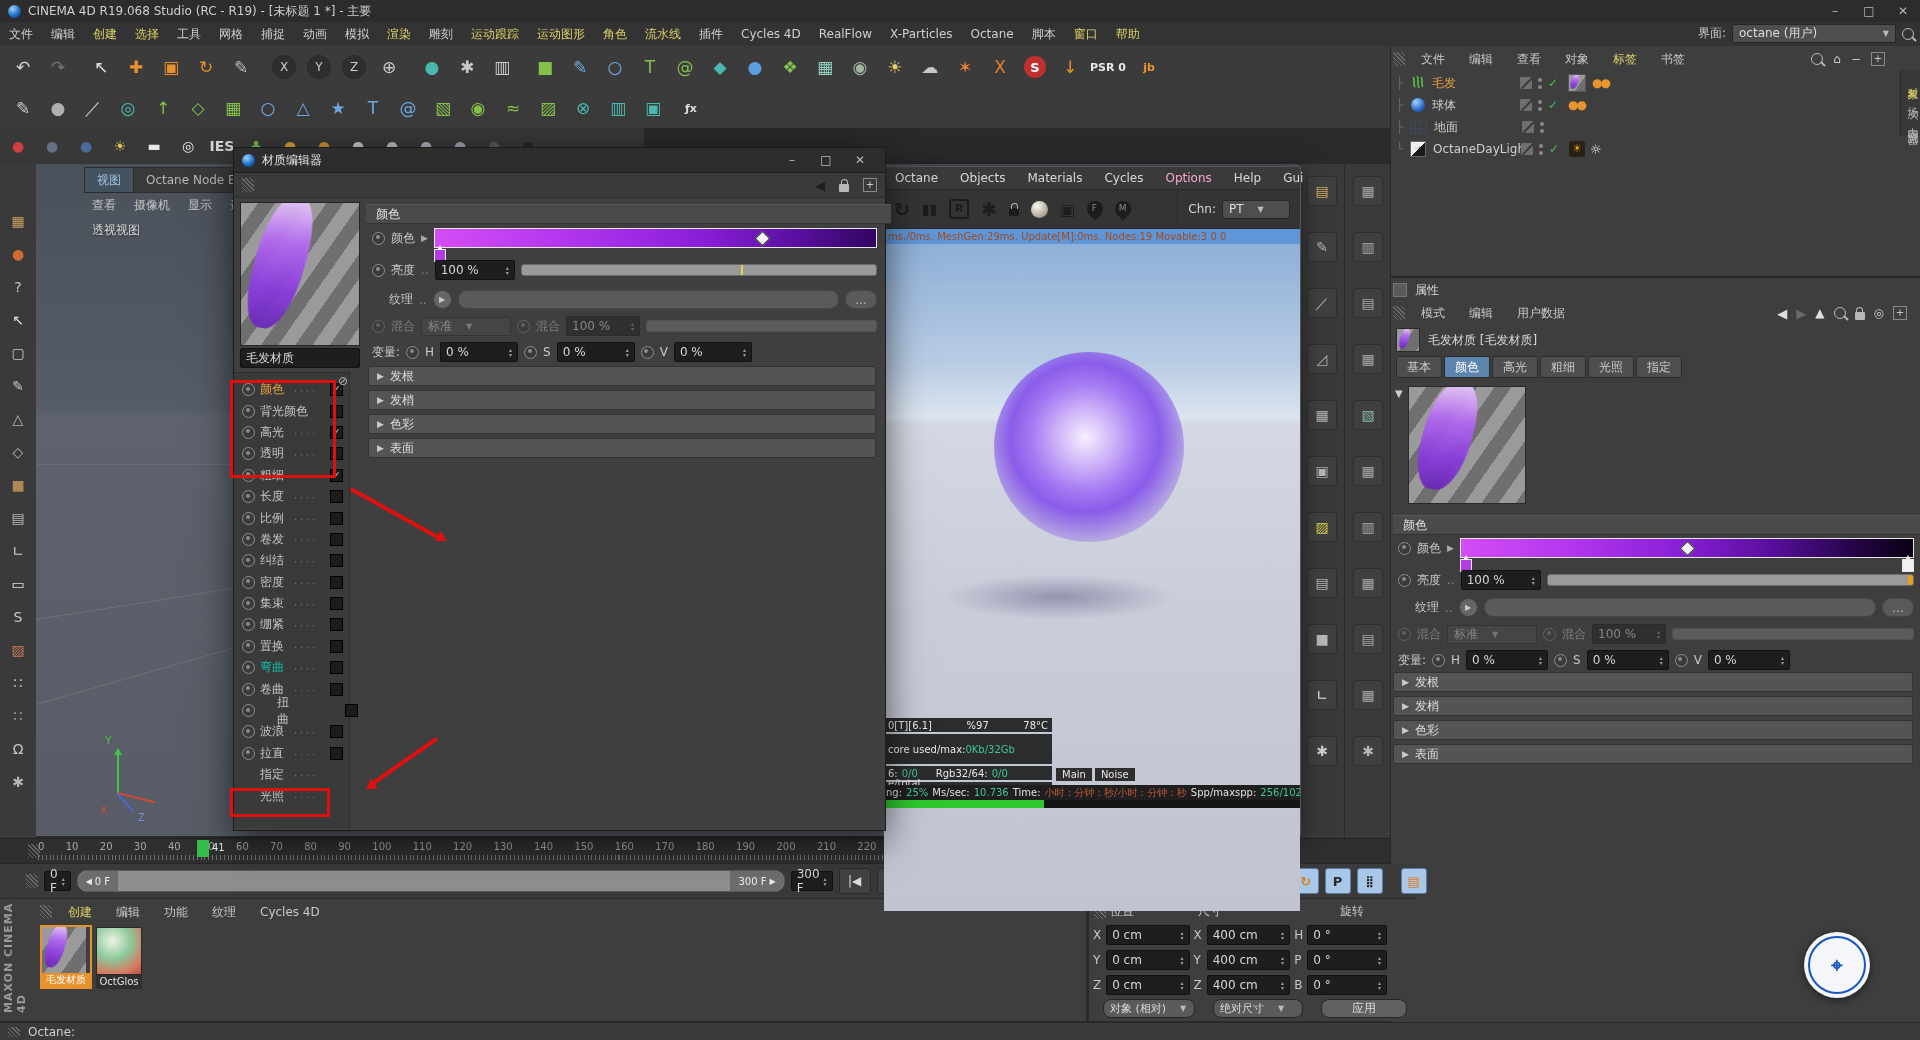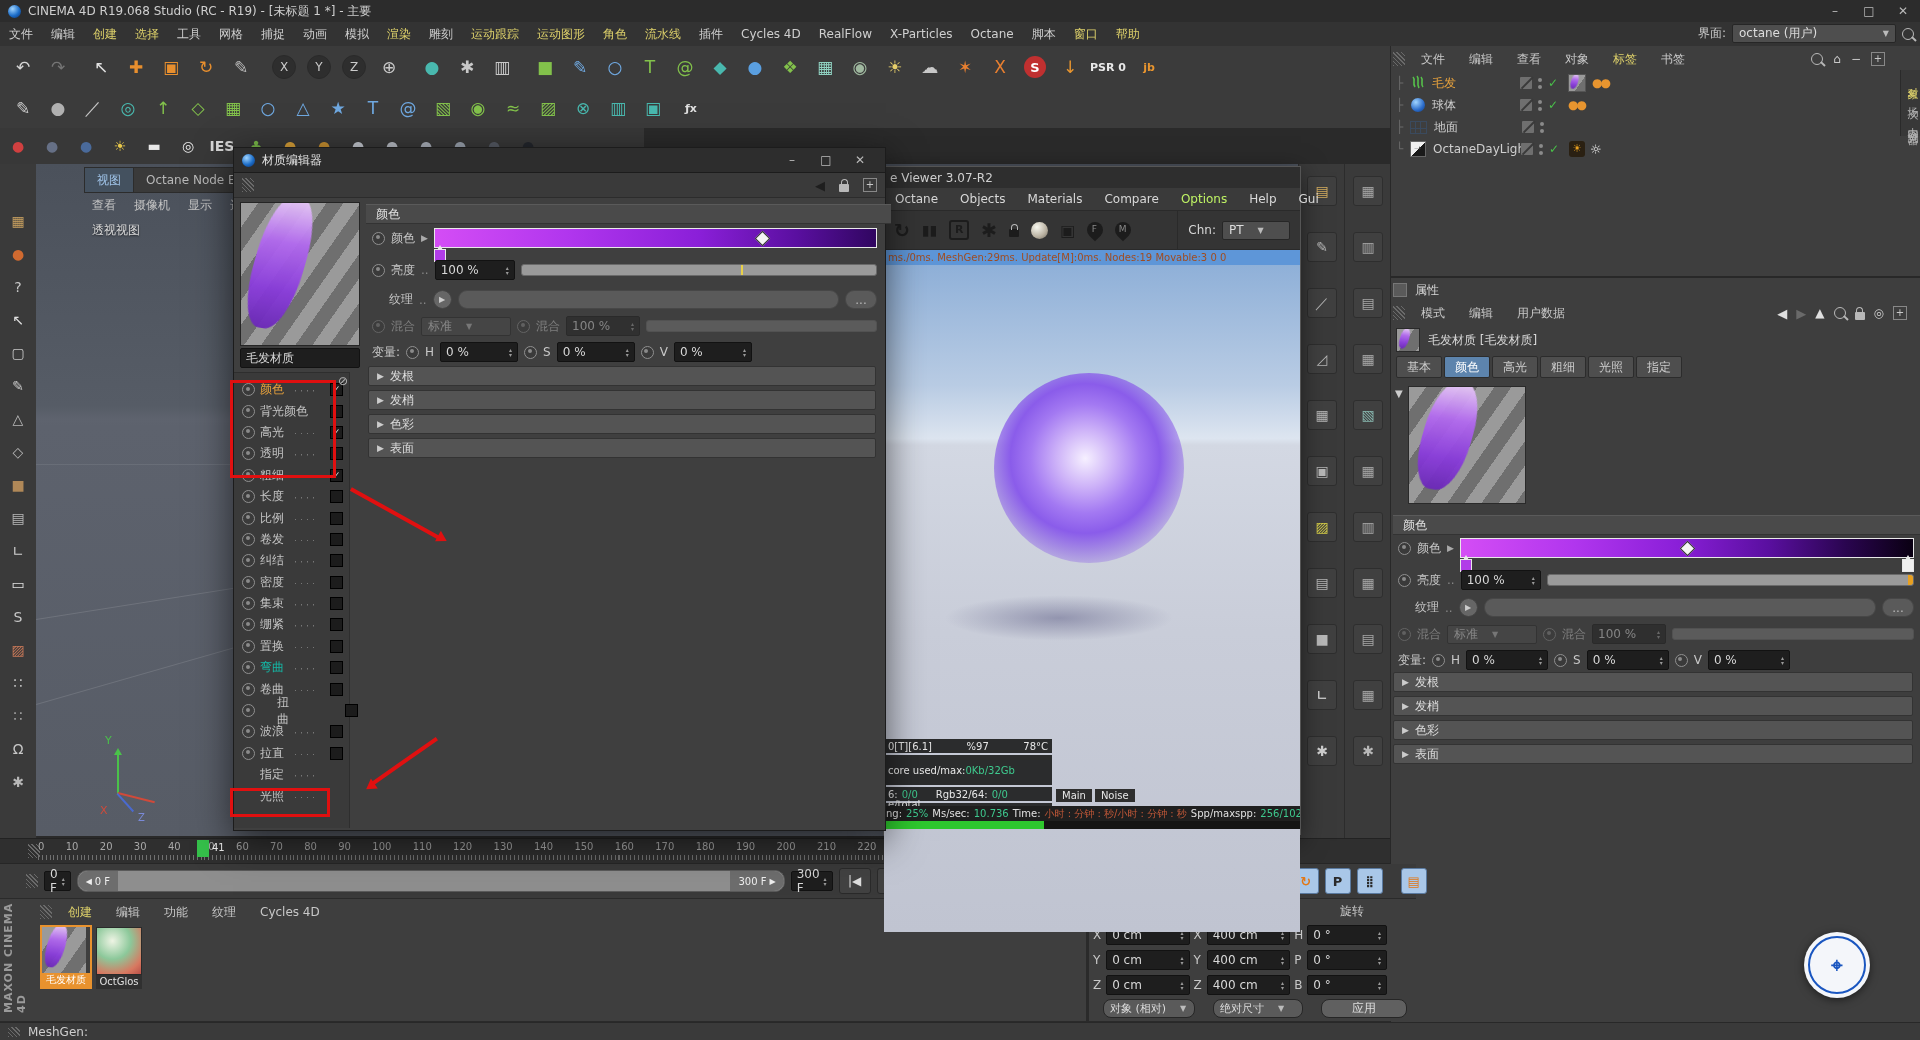--- a/index.html
+++ b/index.html
@@ -905,34 +905,31 @@
         <span class="car">▼</span>
       </span>
     <span class="dd" style="width:72px;background:#606060;border-radius:8px;justify-content:center;">
         <span>应用</span>
       </span>
   </div>
 </div>
 
 <div class="abs row" style="left:0;top:1022px;width:1920px;height:18px;background:#3a3a3a;border-top:1px solid #282828;gap:8px;padding-left:8px;">
   <span class="handle" style="height:10px;"></span>
-  <span style="color:#cfcfcf;">MeshGen:</span>
+  <span style="color:#cfcfcf;">Octane:</span>
 </div>
 
 <div class="abs" style="left:883px;top:166px;width:416px;height:667px;background:#333;border:1px solid #555;z-index:20;box-shadow:0 6px 24px rgba(0,0,0,.5);">
-  <div class="row" style="height:21px;background:#2e2e2e;padding:0 6px;color:#d0d0d0;">
-    <span>e Viewer 3.07-R2</span>
-  </div>
   <div class="row" style="height:22px;background:#3a3a3a;border-bottom:1px solid #2a2a2a;">
 
   <span style="padding:0 11px;color:#d8d8d8;">Octane</span>
       <span style="padding:0 11px;color:#d8d8d8;">Objects</span>
       <span style="padding:0 11px;color:#d8d8d8;">Materials</span>
-      <span style="padding:0 11px;color:#d8d8d8;">Compare</span>
-      <span style="padding:0 11px;color:#bef264;">Options</span>
+      <span style="padding:0 11px;color:#d8d8d8;">Cycles</span>
+      <span style="padding:0 11px;color:#f9a8d4;">Options</span>
       <span style="padding:0 11px;color:#d8d8d8;">Help</span>
       <span style="padding:0 11px;color:#d8d8d8;">Gui</span>
     </div>
   <div class="row" style="height:38px;background:#343434;border-bottom:1px solid #2a2a2a;gap:12px;padding:0 10px;color:#1c1c1c;">
     <span style="font-size:19px;font-weight:bold;">↻</span>
     <span style="font-size:14px;">▮▮</span>
     <span style="border:2px solid #1c1c1c;border-radius:3px;width:16px;height:16px;text-align:center;line-height:15px;font-size:11px;font-weight:bold;">R</span>
     <span style="font-size:19px;">✱</span>
     <span class="i-lock" style="background:#1c1c1c;"></span>
     <span style="width:17px;height:17px;border-radius:50%;background:radial-gradient(circle at 35% 30%,#f8f8f0,#b8b0a0 60%,#6a655a);"></span>

